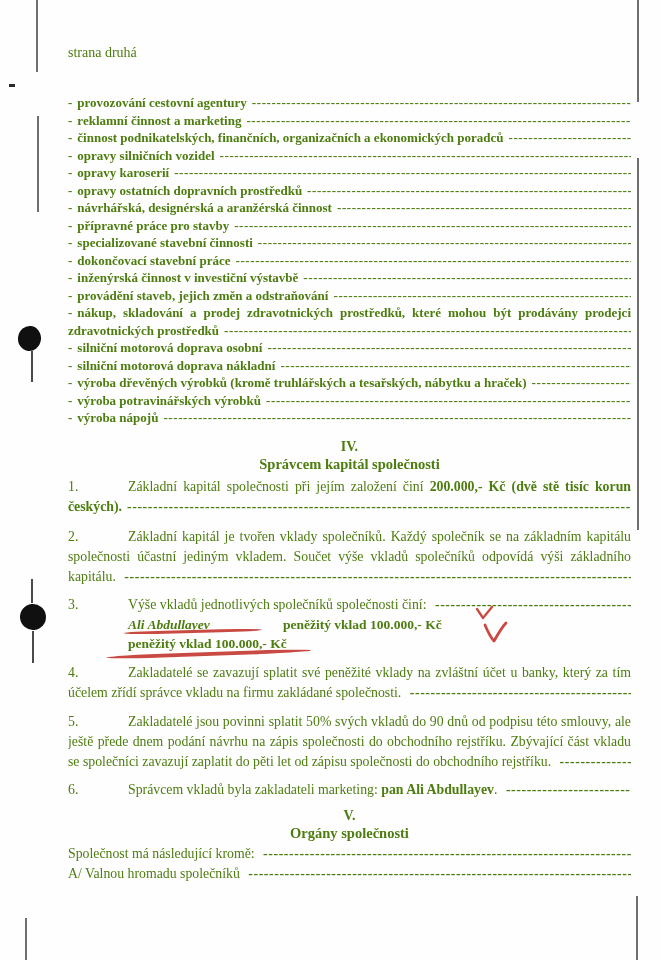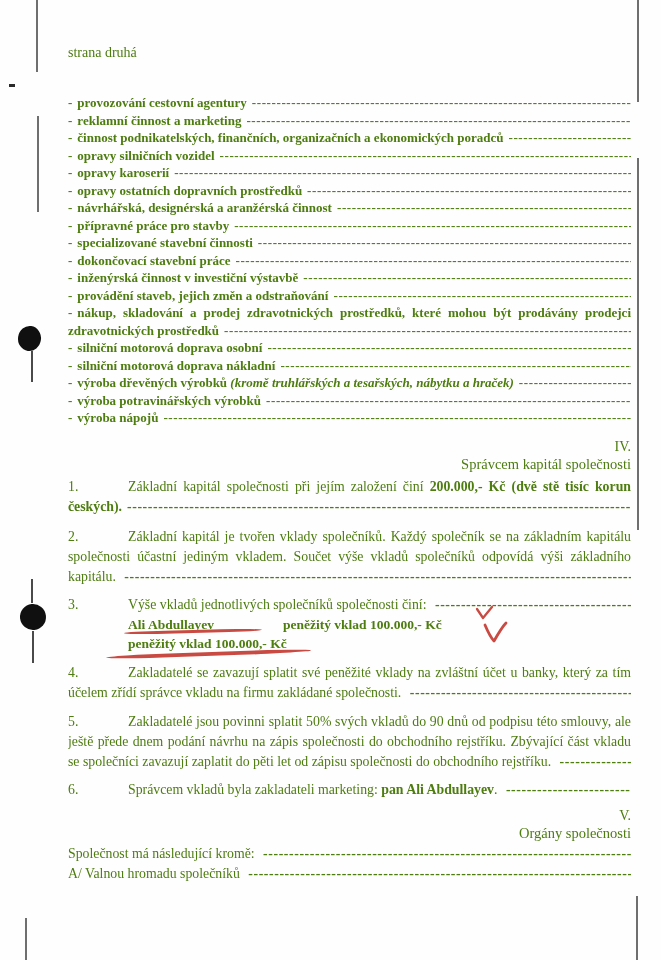--- a/index.html
+++ b/index.html
@@ -10,27 +10,27 @@
   .content { position:absolute; left:68px; top:0; width:563px; }
 
   .pg-header { padding-top:44px; font-size:14px; line-height:18px; }
 
   .activities { margin-top:32px; }
   .act {
     font-weight:bold; font-size:13px; line-height:17.5px;
     text-align:justify; overflow:hidden;
   }
   .bullet { margin-right:5px; }
-  .note { font-style:italic; }
+  .note { }
   .leader {
     display:inline-block; width:0; white-space:nowrap; overflow:visible;
     font-weight:bold; letter-spacing:0.6px; margin-left:5px;
   }
 
-  .heading { text-align:right; font-weight:normal; }
+  .heading { text-align:center; font-weight:bold; }
   .h-num   { font-size:14px; line-height:17px; }
   .h-title { font-size:14.5px; line-height:18px; }
   .h4-num  { margin-top:11px; }
   .h5-num  { margin-top:7px; }
 
   .para {
     font-size:13.8px; line-height:20px; text-align:justify; overflow:hidden;
   }
   .num { display:inline-block; width:60px; }
   .b { font-weight:bold; }
@@ -40,21 +40,21 @@
   .p4 { margin-top:9px; }
   .p5 { margin-top:9px; }
   .p6 { margin-top:8px; }
   .orglines { margin-top:2px; }
 
   .sh-block { position:relative; }
   .sh-row {
     display:flex; margin-left:60px; font-weight:bold;
     font-size:13.5px; line-height:19.5px;
   }
-  .sh-name { width:155px; }
+  .sh-name { width:155px;font-style:italic; }
 
   
   .mark { position:absolute; pointer-events:none; }
   .underline-ali {
     left:56px; top:15px; width:138px; height:3px;
     background:#c94a42; border-radius:60%/100%; transform:rotate(-1.4deg);
   }
   .underline-hajar {
     left:38px; top:37px; width:205px; height:3.5px;
     background:#c94a42; border-radius:60%/100%; transform:rotate(-2deg);

